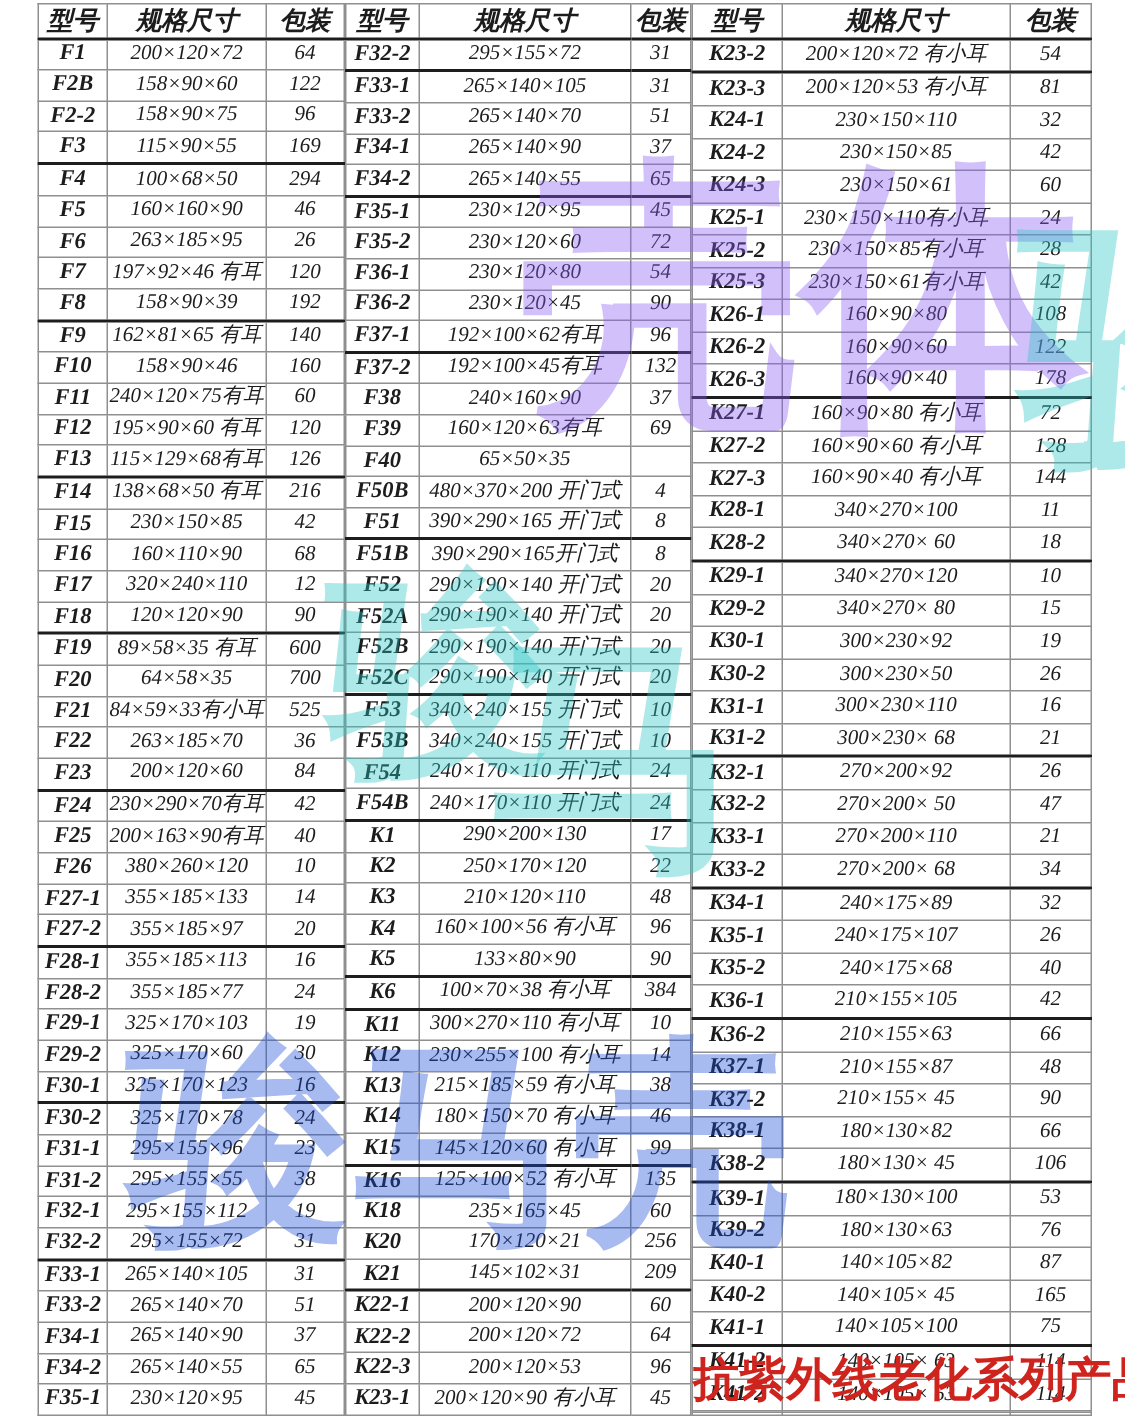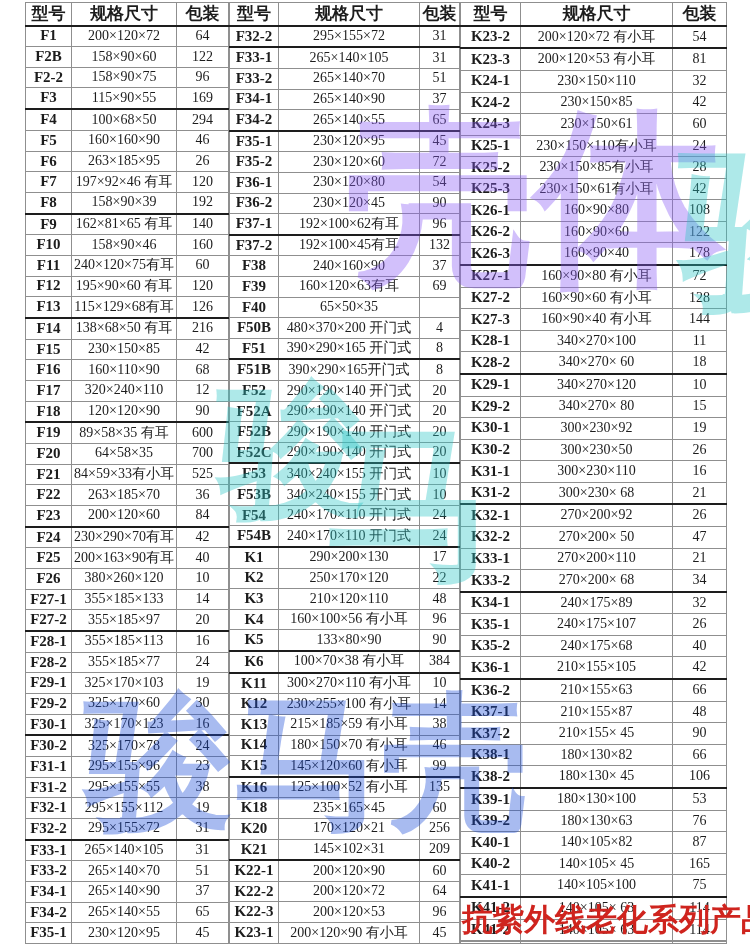--- a/index.html
+++ b/index.html
@@ -12,20 +12,21 @@
     color:#1c1c1c;
   }
   .tables{
     position:absolute;left:25px;top:2px;
     display:flex;align-items:flex-start;
   }
   table.spec{
     border-collapse:collapse;
     table-layout:fixed;
     height:942px;
+    font-style:italic;
   }
   table.spec th, table.spec td{
     border:1px solid #8f8f8f;
     padding:0 1px;
     text-align:center;
     white-space:nowrap;
     overflow:hidden;
     line-height:1.05;
   }
   table.spec thead tr{height:23px;}

